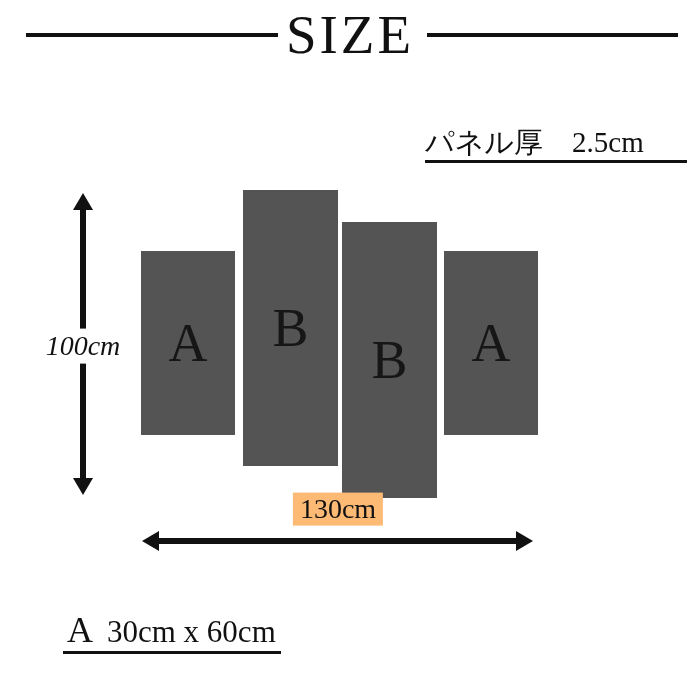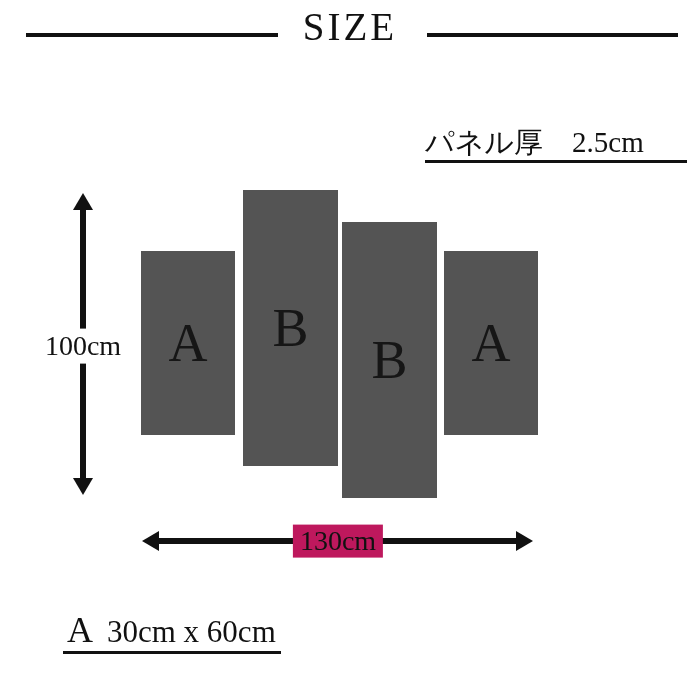--- a/index.html
+++ b/index.html
@@ -10,21 +10,21 @@
     background:#ffffff;
     font-family:"Liberation Serif","DejaVu Serif",serif;
     color:#111111;
     overflow:hidden;
   }
 
   
   .title {
     position:absolute; top:7px; left:0; width:700px;
     text-align:center;
-    font-size:39px; font-weight:normal; line-height:1.0;
+    font-size:55px; font-weight:normal; line-height:1.0;
     letter-spacing:3px;
     color:#111111;
   }
   .title-rule { position:absolute; top:33px; height:4px; background:#111111; }
   .title-rule-left  { left:26px;  width:252px; }
   .title-rule-right { left:427px; width:251px; }
 
   
   .thickness {
     position:absolute; top:126px; left:425px; width:262px;
@@ -65,41 +65,42 @@
     border-left:10px solid transparent; border-right:10px solid transparent;
     border-top:17px solid #111111;
   }
   .height-label {
     position:absolute; left:83px; top:346px;
     transform:translate(-50%,-50%);
     background:#ffffff;
     font-size:28px; line-height:1.1;
     padding:2px 1px;
     white-space:nowrap;
+    font-style:italic;
   }
 
   
   .h-arrow { position:absolute; left:142px; top:531px; width:391px; height:20px; }
   .h-arrow .shaft {
     position:absolute; left:10px; top:7px; right:10px; height:6px; background:#111111;
   }
   .head-left {
     left:0; top:0;
     border-top:10px solid transparent; border-bottom:10px solid transparent;
     border-right:17px solid #111111;
   }
   .head-right {
     right:0; top:0;
     border-top:10px solid transparent; border-bottom:10px solid transparent;
     border-left:17px solid #111111;
   }
   .width-label {
-    position:absolute; left:338px; top:541px;
+    position:absolute; left:338px; top:509px;
     transform:translate(-50%,-50%);
-    background:#be185d;
+    background:#fdba74;
     font-size:28px; line-height:1.1;
     padding:1px 7px;
     white-space:nowrap;
   }
 
   
   .legend {
     position:absolute; top:612px;
     display:inline-block;
     border-bottom:3px solid #111111;

